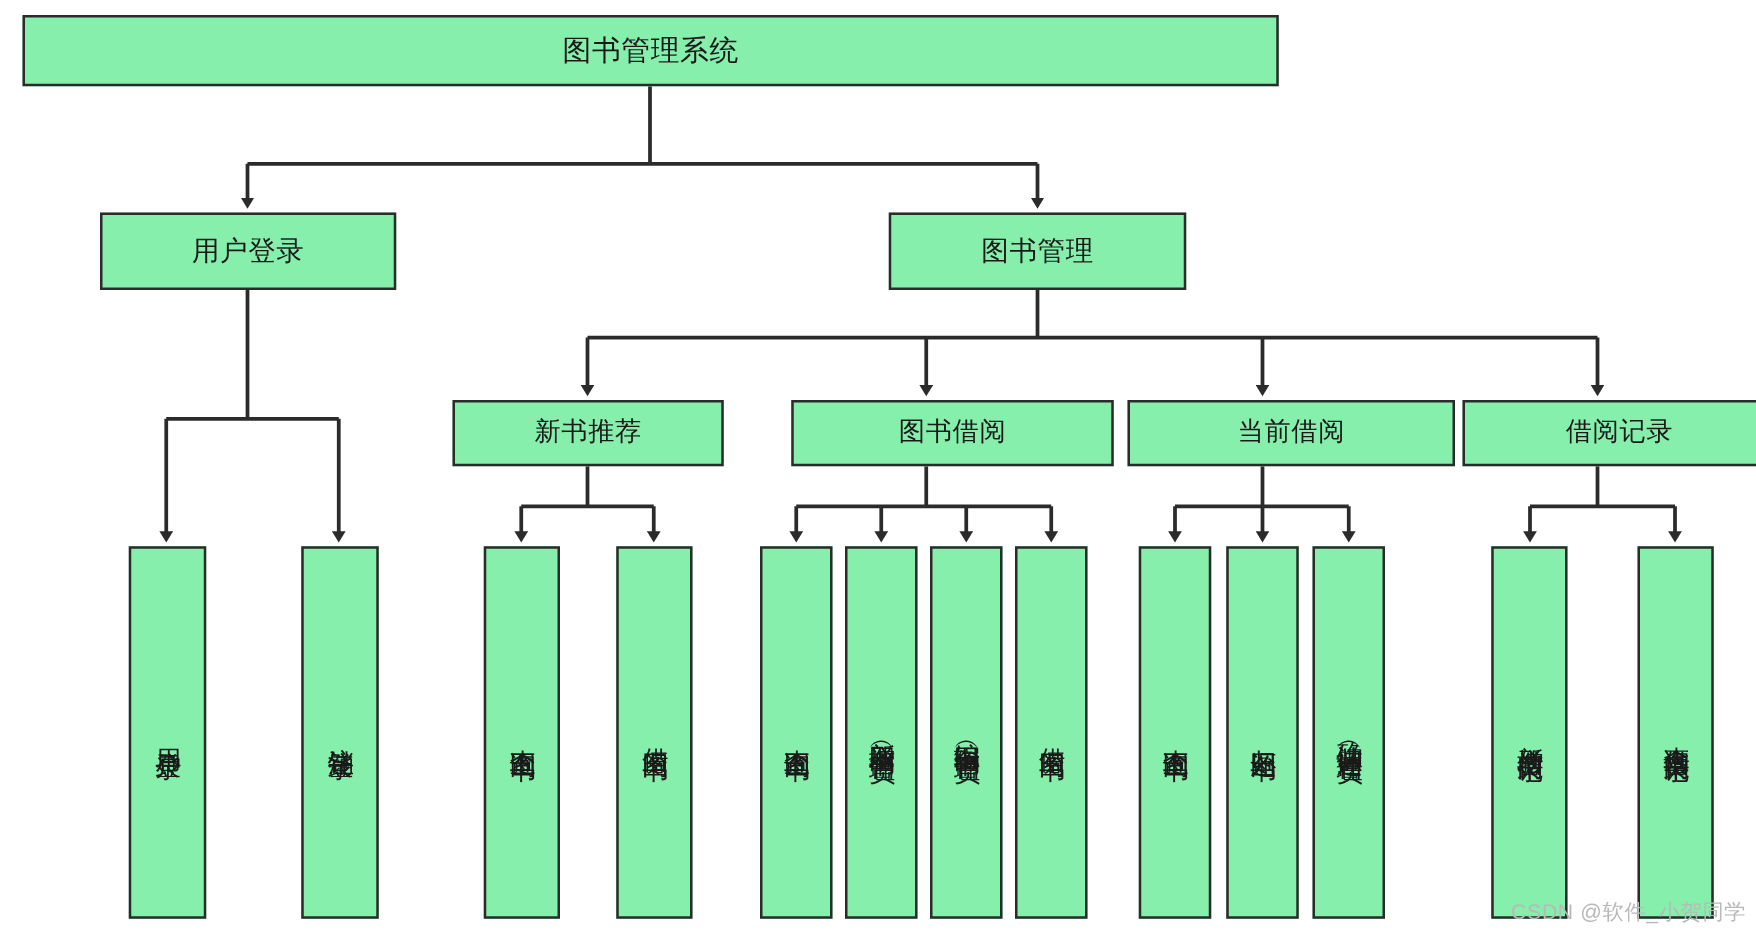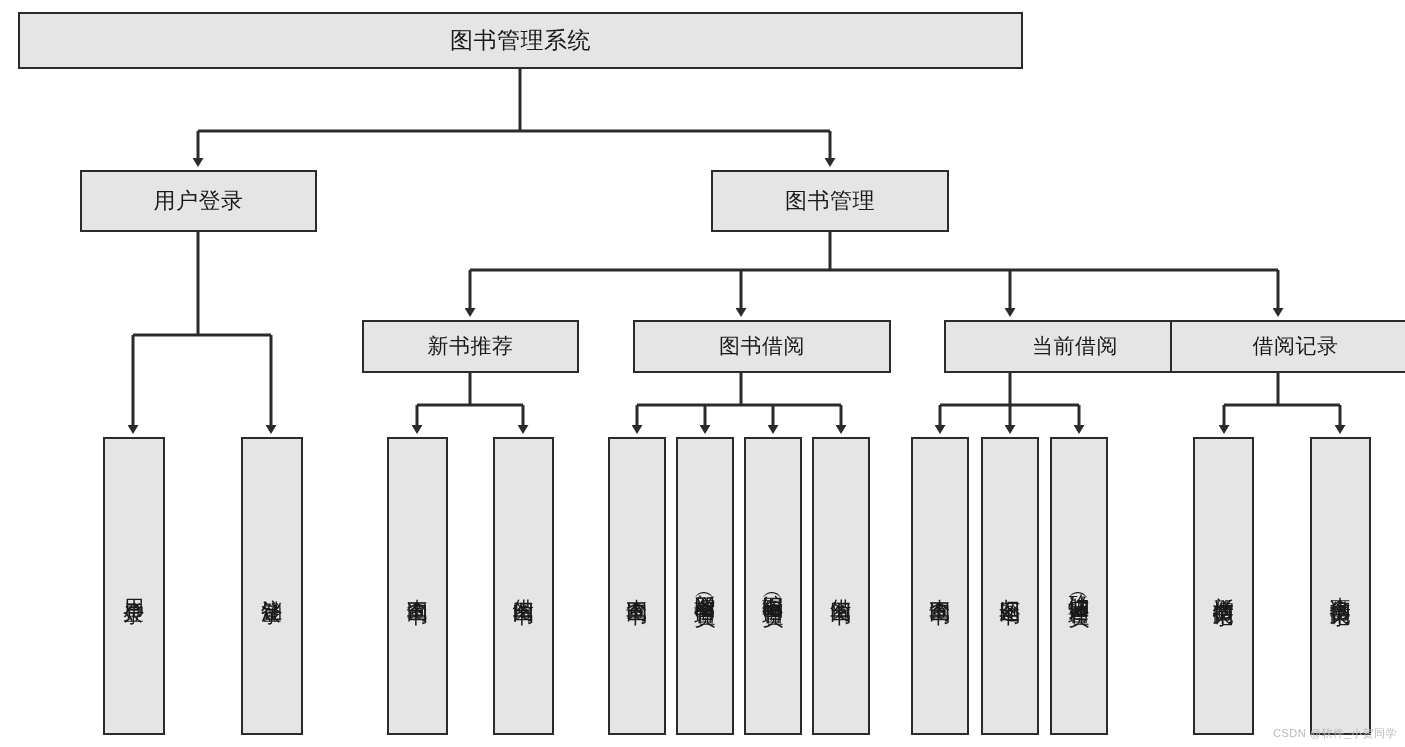--- a/index.html
+++ b/index.html
@@ -24,21 +24,21 @@
     left: 0;
     top: 0;
     width: 1405px;
     height: 747px;
     pointer-events: none;
   }
   .node {
     position: absolute;
     box-sizing: border-box;
     border: 2px solid #2b2b2b;
-    background: #e5e5e5;
+    background: #86efac;
     display: flex;
     align-items: center;
     justify-content: center;
     color: #1a1a1a;
     z-index: 2;
   }
   .node .label {
     display: block;
     text-align: center;
     line-height: 1.18;
@@ -84,21 +84,21 @@
     line-height: 1.12;
     letter-spacing: 2px;
   }
   .node-leaf-tall .label {
     font-size: 21px;
   }
   .watermark {
     position: absolute;
     right: 8px;
     bottom: 6px;
-    font-size: 11px;
+    font-size: 17px;
     color: #b9b9b9;
     letter-spacing: 0.5px;
     z-index: 5;
     white-space: nowrap;
   }
 </style>
 </head>
 <body>
 
 <div id="diagram-root">
@@ -163,21 +163,21 @@
   <div class="node node-l2 node-l2-book">
     <span class="label">图书管理</span>
   </div>
 
   <div class="node node-l3" style="left:362px;width:217px;">
     <span class="label">新书推荐</span>
   </div>
   <div class="node node-l3" style="left:633px;width:258px;">
     <span class="label">图书借阅</span>
   </div>
-  <div class="node node-l3" style="left:944px;width:262px;">
+  <div class="node node-l3" style="left:902px;width:262px;">
     <span class="label">当前借阅</span>
   </div>
   <div class="node node-l3" style="left:1170px;width:251px;">
     <span class="label">借阅记录</span>
   </div>
 
   <div class="node node-leaf" style="left:103px;width:62px;">
     <span class="label">用户登录</span>
   </div>
   <div class="node node-leaf" style="left:241px;width:62px;">

